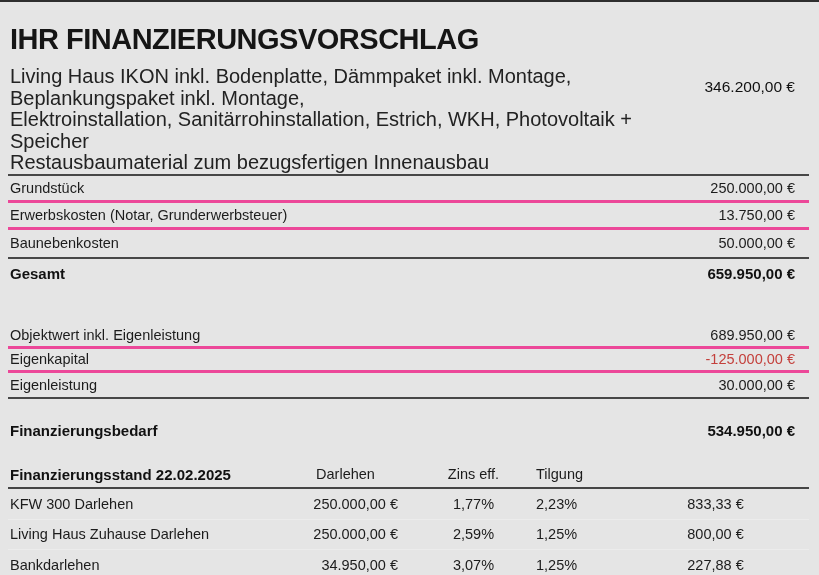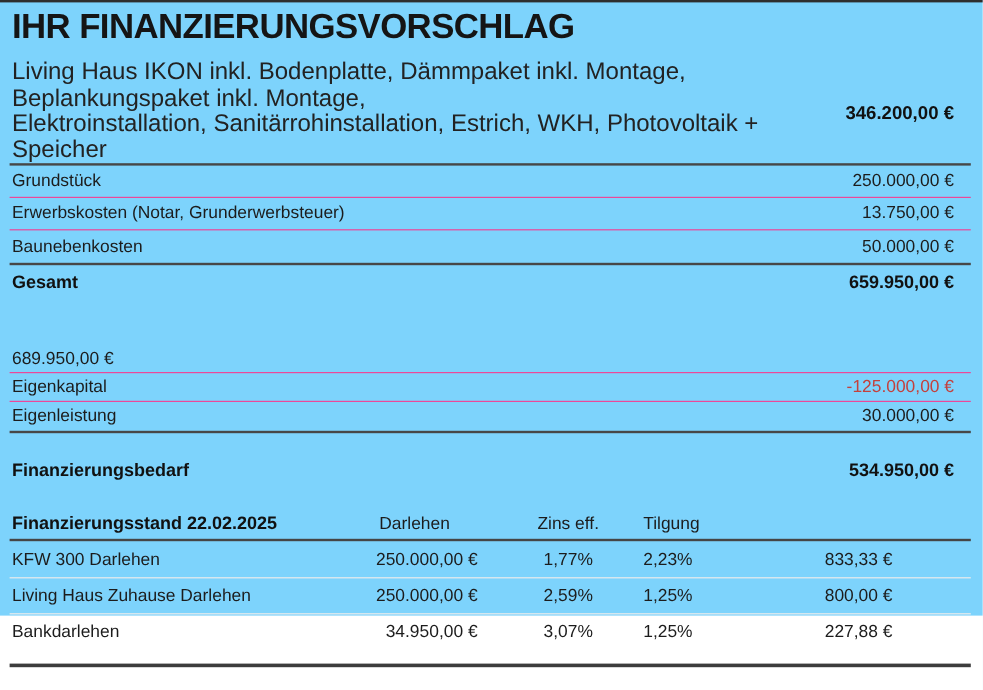--- a/index.html
+++ b/index.html
@@ -4,57 +4,57 @@
 <style>
   * { margin:0; padding:0; box-sizing:border-box; }
   html,body { background:#ffffff; }
   body {
     font-family:"Liberation Sans", "DejaVu Sans", sans-serif;
     color:#1c1c1c;
     width:819px; height:575px;
     overflow:hidden;
   }
   .page {
-    width:819px; height:513px;
+    width:819px; height:575px;
     border-top:2px solid #2e2e2e;
-    background:#7dd3fc;
-    padding-top:0;
+    background:#e5e5e5;
+    padding-top:16px;
   }
   
   .hrow, .rule-wrap {
     margin-left:8px; margin-right:10px;
   }
   .hrow { padding-left:2px; padding-right:14px; }
 
   .title {
     font-size:29px; font-weight:bold; letter-spacing:-0.5px;
     line-height:38px; margin-left:10px; margin-top:2px;
     color:#151515;
   }
   .intro {
     position:relative;
     margin-top:8px;
     min-height:65px;
   }
   .intro .para { font-size:20px; line-height:21.5px; max-width:650px; color:#222; }
   .intro .amount {
-    position:absolute; right:14px; top:36px;
-    font-size:15.5px; font-weight:bold; color:#111;
+    position:absolute; right:14px; top:12px;
+    font-size:15.5px; font-weight:normal; color:#111;
   }
 
   .rule-dark { border-top:2px solid #474747; }
   .rule-dark-thick { border-top:3px solid #3d3d3d; }
 
   .line-row {
     display:flex; justify-content:space-between; align-items:center;
     font-size:14.5px;
   }
   .sec1 .line-row { height:27px; }
   .sec2 .line-row { height:24px; }
-  .thin { border-bottom:1px solid #ec4899; }
+  .thin { border-bottom:3px solid #ec4899; }
   .faint { border-bottom:1px solid #ececec; }
   .bold-row { font-weight:bold; font-size:15px; color:#111; }
   .sec1 .bold-row { height:29px; }
   .neg { color:#c4403c; }
 
   .spacer-a { height:37px; }
   .spacer-b { height:13px; }
   .spacer-c { height:23px; }
 
   .fin-need { display:flex; justify-content:space-between; align-items:flex-end; height:27px; }
@@ -86,20 +86,21 @@
 <body>
 
 <div class="page">
 
   <div class="title">IHR FINANZIERUNGSVORSCHLAG</div>
 
   <div class="intro hrow">
     <div class="para">
       <span>Living Haus IKON inkl. Bodenplatte, Dämmpaket inkl. Montage, Beplankungspaket inkl. Montage,</span><br>
       <span>Elektroinstallation, Sanitärrohinstallation, Estrich, WKH, Photovoltaik + Speicher</span><br>
+      <span>Restausbaumaterial zum bezugsfertigen Innenausbau</span>
     </div>
     <div class="amount">346.200,00 €</div>
   </div>
 
   <div class="rule-wrap rule-dark"></div>
 
   <div class="sec1">
     <div class="hrow line-row thin">
       <span>Grundstück</span>
       <span>250.000,00 €</span>
@@ -116,20 +117,21 @@
     <div class="hrow line-row bold-row">
       <span>Gesamt</span>
       <span>659.950,00 €</span>
     </div>
   </div>
 
   <div class="spacer-a"></div>
 
   <div class="sec2">
     <div class="hrow line-row thin">
+      <span>Objektwert inkl. Eigenleistung</span>
       <span>689.950,00 €</span>
     </div>
     <div class="hrow line-row thin">
       <span>Eigenkapital</span>
       <span class="neg">-125.000,00 €</span>
     </div>
     <div class="hrow line-row">
       <span>Eigenleistung</span>
       <span>30.000,00 €</span>
     </div>

